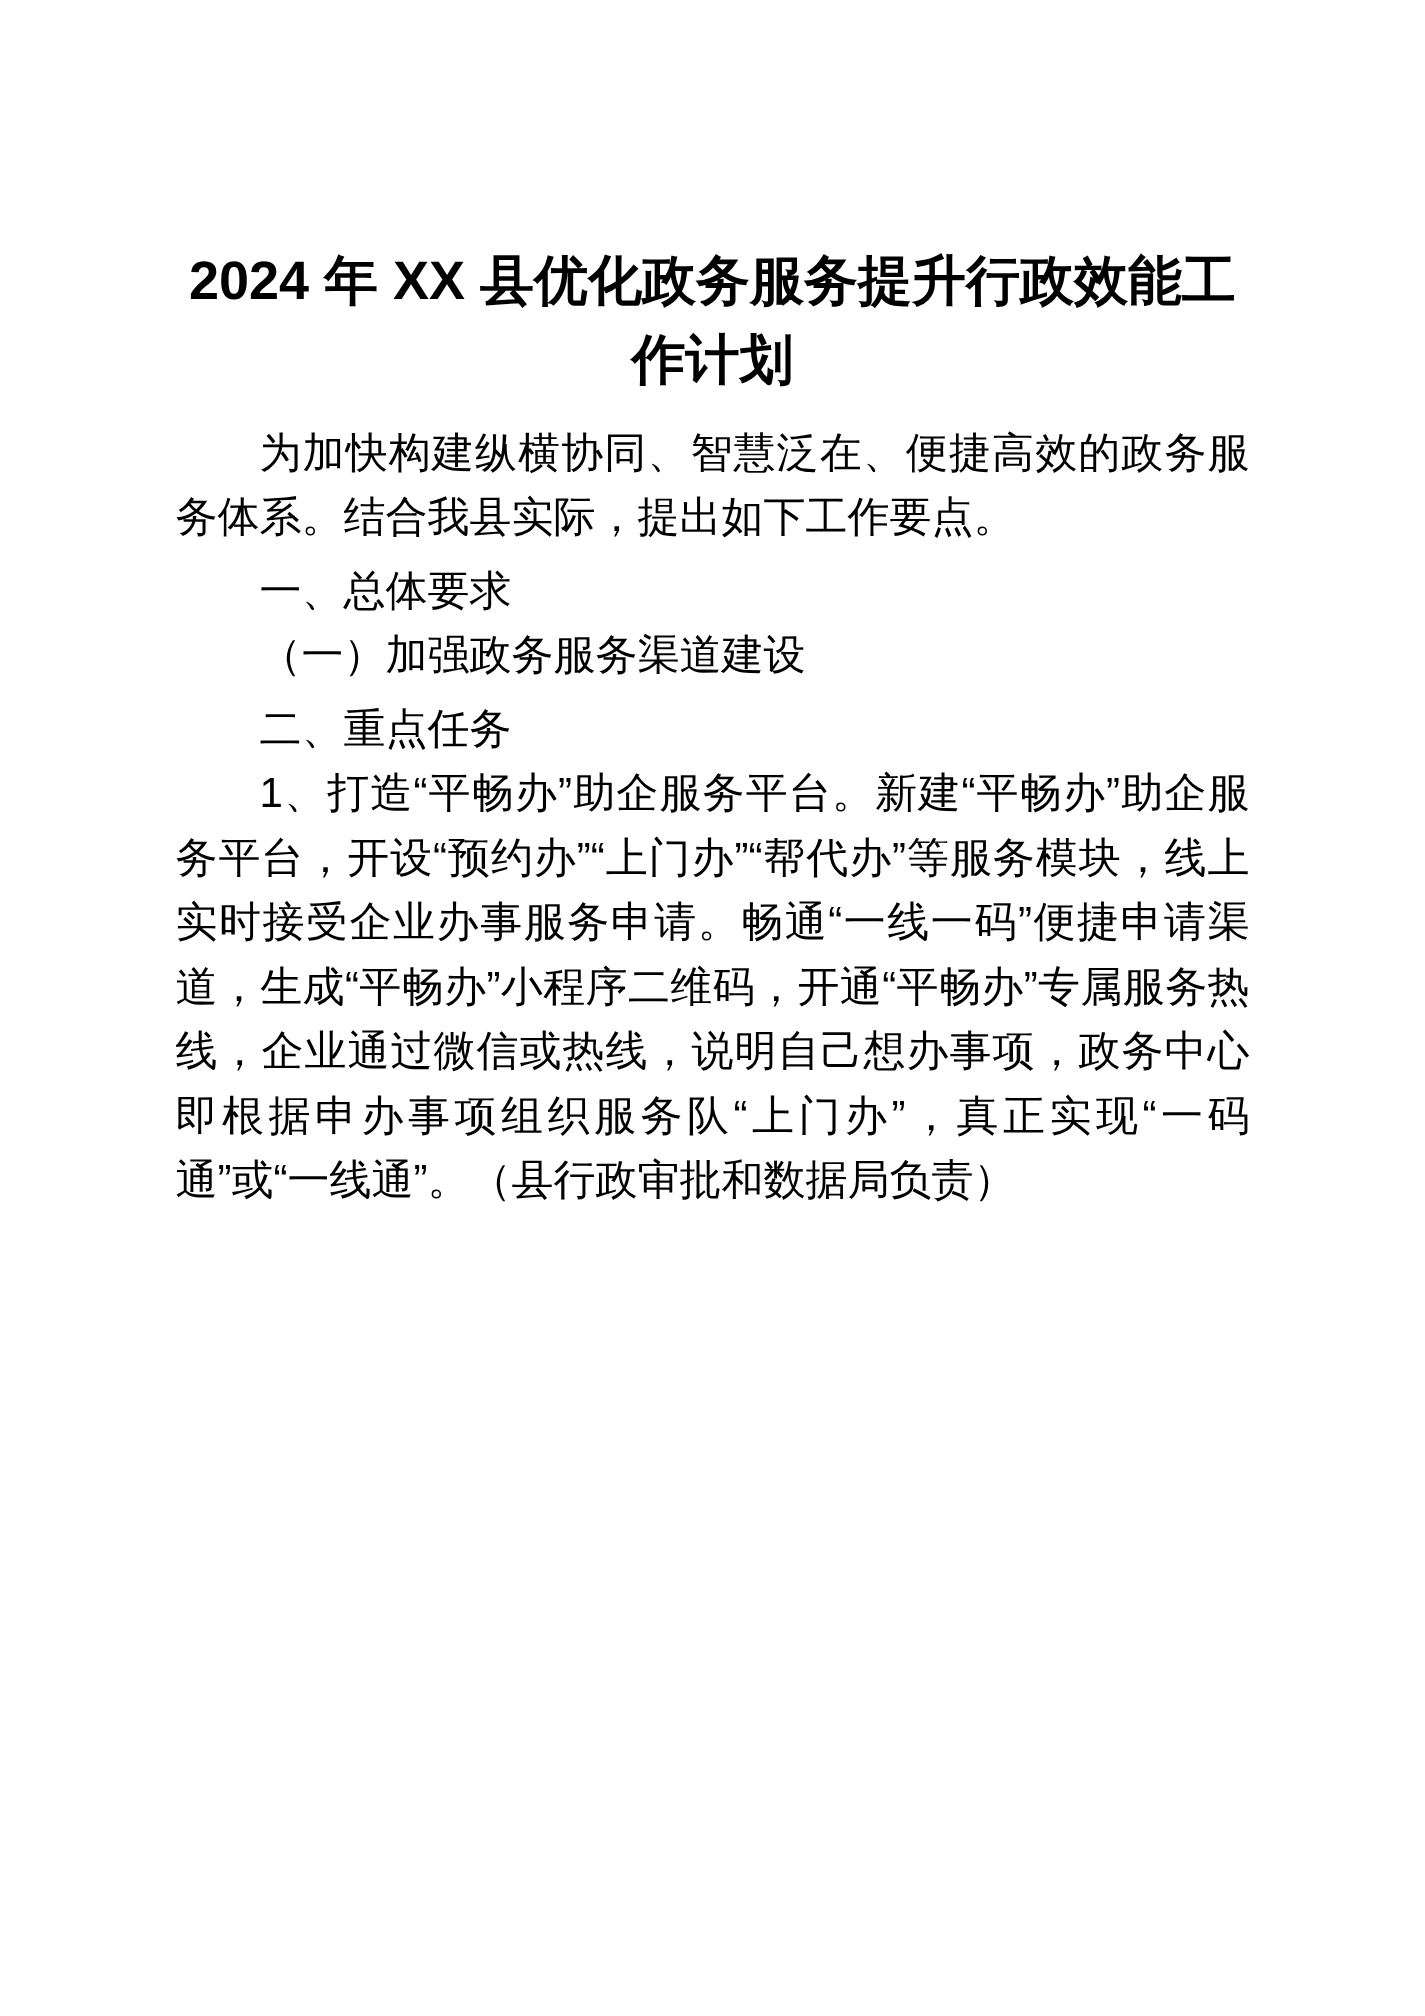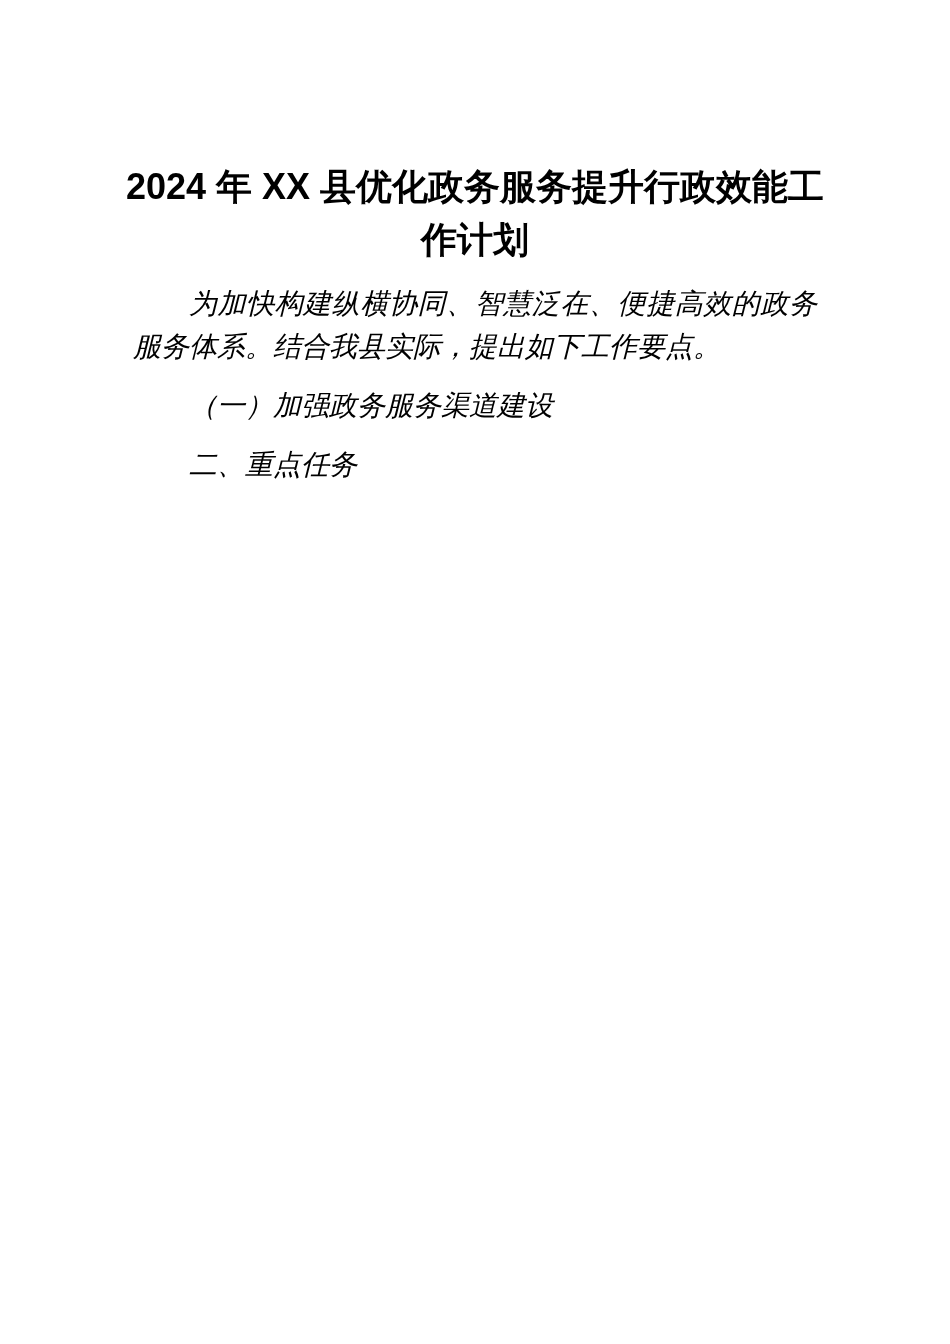--- a/index.html
+++ b/index.html
@@ -25,37 +25,38 @@
   .doc-title {
     font-size: 36px;
     line-height: 53px;
     font-weight: 700;
     text-align: center;
     margin: 0 0 14px 0;
   }
   .para {
     font-size: 28px;
     line-height: 43px;
-    margin: 16px;
+    margin: 0;
     text-indent: 2em;
     text-align: justify;
     text-justify: inter-ideograph;
-    font-style: italic;
   }
   .sec-heading {
     margin-top: 6px;
   }
 </style>
 </head>
 <body>
 
 <div class="page">
   <h1 class="doc-title">2024 年 XX 县优化政务服务提升行政效能工作计划</h1>
 
   <p class="para">为加快构建纵横协同、智慧泛在、便捷高效的政务服务体系。结合我县实际，提出如下工作要点。</p>
 
+  <p class="para sec-heading">一、总体要求</p>
 
 
   <p class="para">（一）加强政务服务渠道建设</p>
 
   <p class="para sec-heading">二、重点任务</p>
 
+  <p class="para">1、打造“平畅办”助企服务平台。新建“平畅办”助企服务平台，开设“预约办”“上门办”“帮代办”等服务模块，线上实时接受企业办事服务申请。畅通“一线一码”便捷申请渠道，生成“平畅办”小程序二维码，开通“平畅办”专属服务热线，企业通过微信或热线，说明自己想办事项，政务中心即根据申办事项组织服务队“上门办”，真正实现“一码通”或“一线通”。（县行政审批和数据局负责）</p>
 </div>
 
 </body></html>

